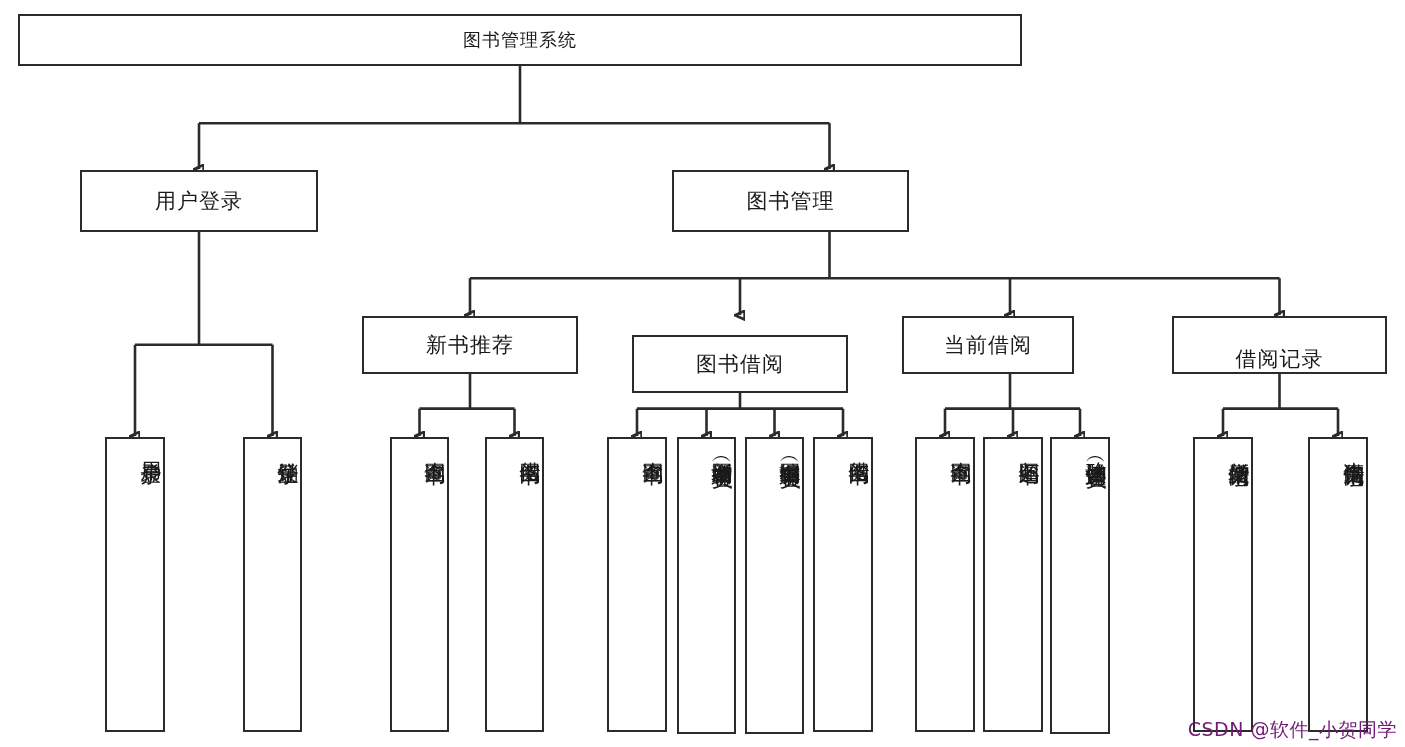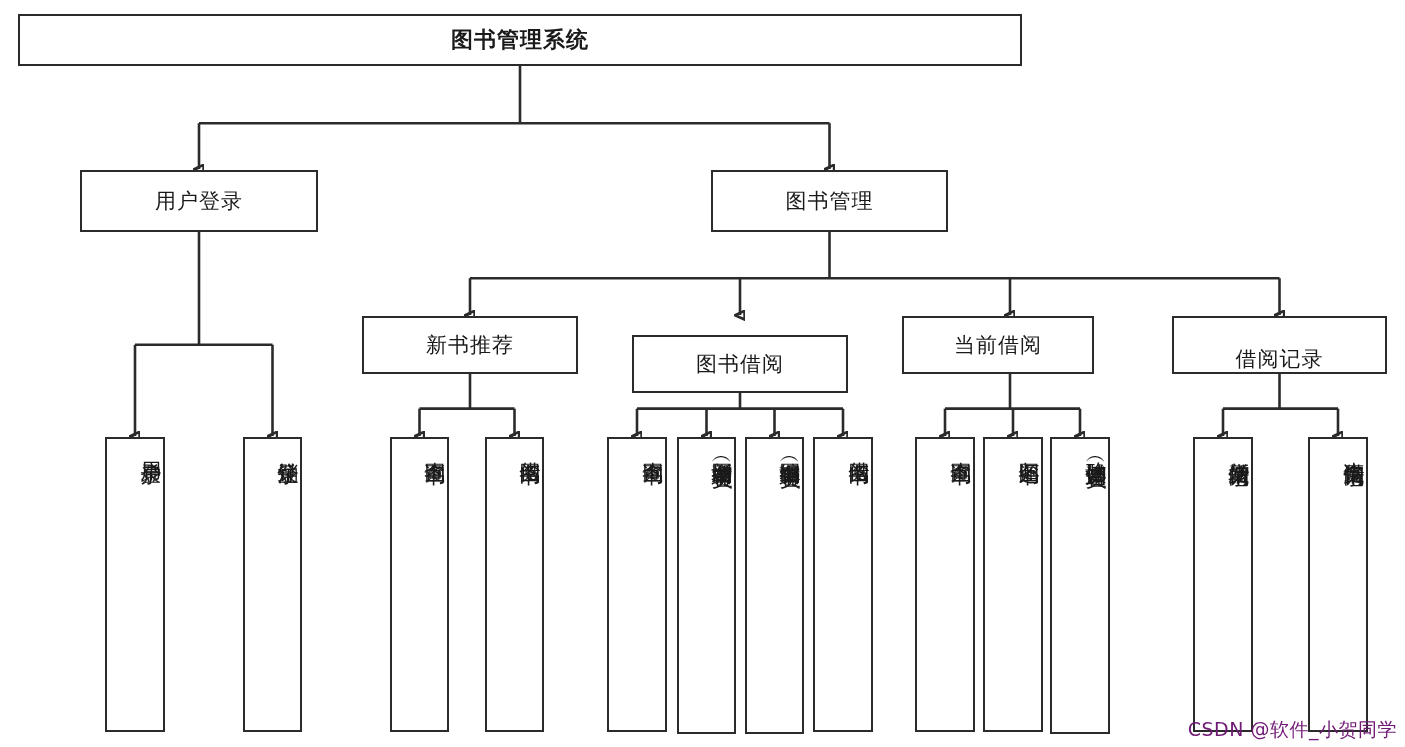--- a/index.html
+++ b/index.html
@@ -34,21 +34,21 @@
     align-items:flex-start;
     justify-content:flex-start;
     padding-top:6px;
     white-space:nowrap;
   }
   .node.vert .vtext{
     writing-mode:vertical-rl;
     text-orientation:upright;
     display:block;
   }
-  .node.root{font-size:22px;font-weight:bold;}
+  .node.root{font-size:18px;}
 
   
   #links{position:absolute;left:0;top:0;width:1405px;height:747px;pointer-events:none;}
   #links line,#links path{stroke:#2b2b2b;stroke-width:2.6;fill:none;}
 
   
   .watermark{
     position:absolute;
     right:8px;bottom:4px;
     font-size:19px;
@@ -104,30 +104,30 @@
         <path d="M 1338 408.65 L 1338 436" marker-end="url(#arrow)"></path>
       </g>
   </svg>
   <div id="nodes">
       <div class="node horiz root" style="left: 18px; top: 14px; width: 1004px; height: 52px;">
         <span class="htext">图书管理系统</span>
       </div>
       <div class="node horiz" style="left: 80px; top: 170px; width: 238px; height: 62px;">
         <span class="htext">用户登录</span>
       </div>
-      <div class="node horiz" style="left: 711px; top: 170px; width: 237px; height: 62px;">
+      <div class="node horiz" style="left: 672px; top: 170px; width: 237px; height: 62px;">
         <span class="htext">图书管理</span>
       </div>
       <div class="node horiz" style="left: 362px; top: 316px; width: 216px; height: 58px;">
         <span class="htext">新书推荐</span>
       </div>
       <div class="node horiz" style="left: 632px; top: 316px; width: 216px; height: 58px; margin-top: 19px;">
         <span class="htext">图书借阅</span>
       </div>
-      <div class="node horiz" style="left: 902px; top: 316px; width: 192px; height: 58px;">
+      <div class="node horiz" style="left: 902px; top: 316px; width: 172px; height: 58px;">
         <span class="htext">当前借阅</span>
       </div>
       <div class="node horiz" style="left: 1172px; top: 316px; width: 215px; height: 58px; align-items: flex-end;">
         <span class="htext">借阅记录</span>
       </div>
       <div class="node vert" style="left: 105px; top: 437px; width: 60px; height: 295px;">
         <span class="vtext">用户登录</span>
       </div>
       <div class="node vert" style="left: 243px; top: 437px; width: 59px; height: 295px;">
         <span class="vtext">注销登录</span>

